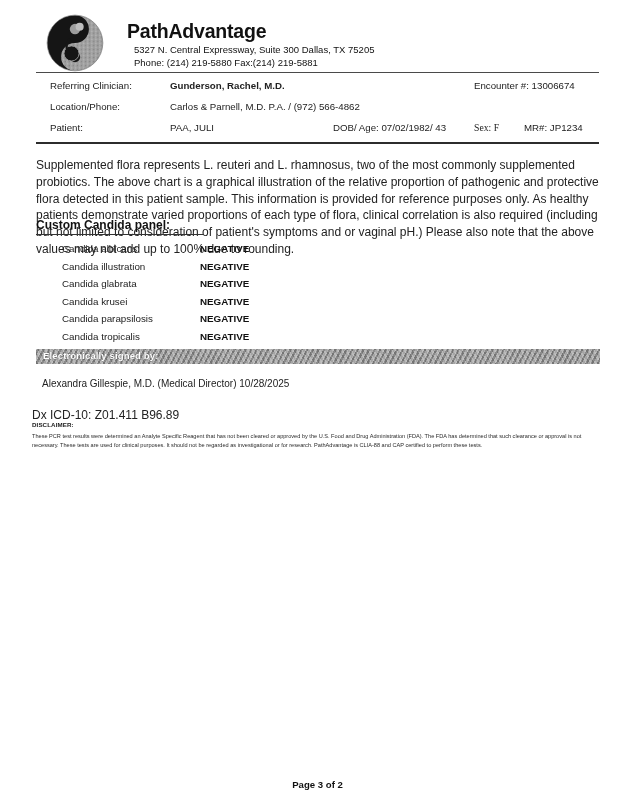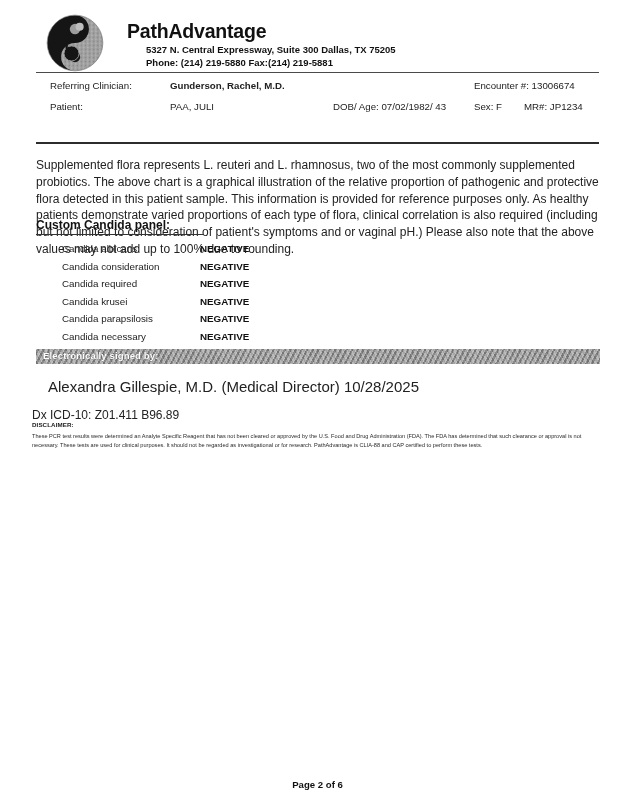--- a/index.html
+++ b/index.html
@@ -45,24 +45,24 @@
     left: 127px;
     top: 21px;
     font-size: 19.5px;
     font-weight: bold;
     letter-spacing: -0.2px;
     line-height: 1.05;
     color: #111;
   }
   .addr {
     position: absolute;
-    left: 146px;
+    left: 134px;
     top: 44px;
     font-size: 9.5px;
-    font-weight: bold;
+    font-weight: normal;
     line-height: 1.33;
     color: #111;
     white-space: pre-line;
   }
 
   .rule-thin {
     position: absolute;
     left: 36px;
     width: 563px;
     height: 1px;
@@ -107,20 +107,21 @@
   }
   .info-right {
     position: absolute;
     left: 474px;
     top: 0;
   }
   .info-right2 {
     position: absolute;
     left: 474px;
     top: 0;
+    font-family: Liberation Serif, serif;
   }
   .info-right3 {
     position: absolute;
     left: 524px;
     top: 0;
   }
 
   
   .narrative {
     position: absolute;
@@ -204,23 +205,23 @@
     left: 7px;
     top: 1px;
     font-size: 9.6px;
     font-weight: bold;
     color: #ffffff;
     text-shadow: 0 0 1px rgba(0,0,0,0.55);
     letter-spacing: 0.1px;
   }
   .sig-line {
     position: absolute;
-    left: 48px;
+    left: 42px;
     top: 378px;
-    font-size: 15px;
+    font-size: 10px;
     color: #222;
   }
 
   
   .dx-line {
     position: absolute;
     left: 32px;
     top: 408px;
     font-size: 12px;
     color: #222;
@@ -308,20 +309,24 @@
   <div class="rule-thin" style="top:72px;"></div>
 
   <div class="info">
 
     <div class="info-row">
       <span class="info-label">Referring Clinician:</span>
       <span class="info-value bold">Gunderson, Rachel, M.D.</span>
       <span class="info-right">Encounter #: 13006674</span>
     </div>
 
+    <div class="info-row">
+      <span class="info-label">Location/Phone:</span>
+      <span class="info-value">Carlos &amp; Parnell, M.D. P.A. / (972) 566-4862</span>
+    </div>
 
     <div class="info-row">
       <span class="info-label">Patient:</span>
       <span class="info-value">PAA, JULI</span>
       <span class="info-mid">DOB/ Age: 07/02/1982/ 43</span>
       <span class="info-right2">Sex: F</span>
       <span class="info-right3">MR#: JP1234</span>
     </div>
 
   </div>
@@ -333,49 +338,49 @@
   <div class="panel-heading">Custom Candida panel:</div>
   <div class="panel-underline"></div>
 
   <div class="panel-list">
 
     <div class="panel-row">
       <span class="panel-name">Candida albicans</span>
       <span class="panel-result">NEGATIVE</span>
     </div>
     <div class="panel-row">
-      <span class="panel-name">Candida consideration</span>
-      <span class="panel-result">NEGATIVE</span>
-    </div>
-    <div class="panel-row">
-      <span class="panel-name">Candida required</span>
+      <span class="panel-name">Candida illustration</span>
+      <span class="panel-result">NEGATIVE</span>
+    </div>
+    <div class="panel-row">
+      <span class="panel-name">Candida glabrata</span>
       <span class="panel-result">NEGATIVE</span>
     </div>
     <div class="panel-row">
       <span class="panel-name">Candida krusei</span>
       <span class="panel-result">NEGATIVE</span>
     </div>
     <div class="panel-row">
       <span class="panel-name">Candida parapsilosis</span>
       <span class="panel-result">NEGATIVE</span>
     </div>
     <div class="panel-row">
-      <span class="panel-name">Candida necessary</span>
+      <span class="panel-name">Candida tropicalis</span>
       <span class="panel-result">NEGATIVE</span>
     </div>
 
   </div>
 
   <div class="sig-banner">
     <span class="sig-banner-label">Electronically signed by:</span>
   </div>
 
   <div class="sig-line">Alexandra Gillespie, M.D. (Medical Director) 10/28/2025</div>
 
   <div class="dx-line">Dx ICD-10: Z01.411 B96.89</div>
 
   <div class="disclaimer-head">DISCLAIMER:</div>
 
   <div class="disclaimer-body">These PCR test results were determined an Analyte Specific Reagent that has not been cleared or approved by the U.S. Food and Drug Administration (FDA). The FDA has determined that such clearance or approval is not necessary. These tests are used for clinical purposes. It should not be regarded as investigational or for research. PathAdvantage is CLIA-88 and CAP certified to perform these tests.</div>
 
-  <div class="footer">Page 2 of 6</div>
+  <div class="footer">Page 3 of 2</div>
 
 </div>
 
 </body></html>

